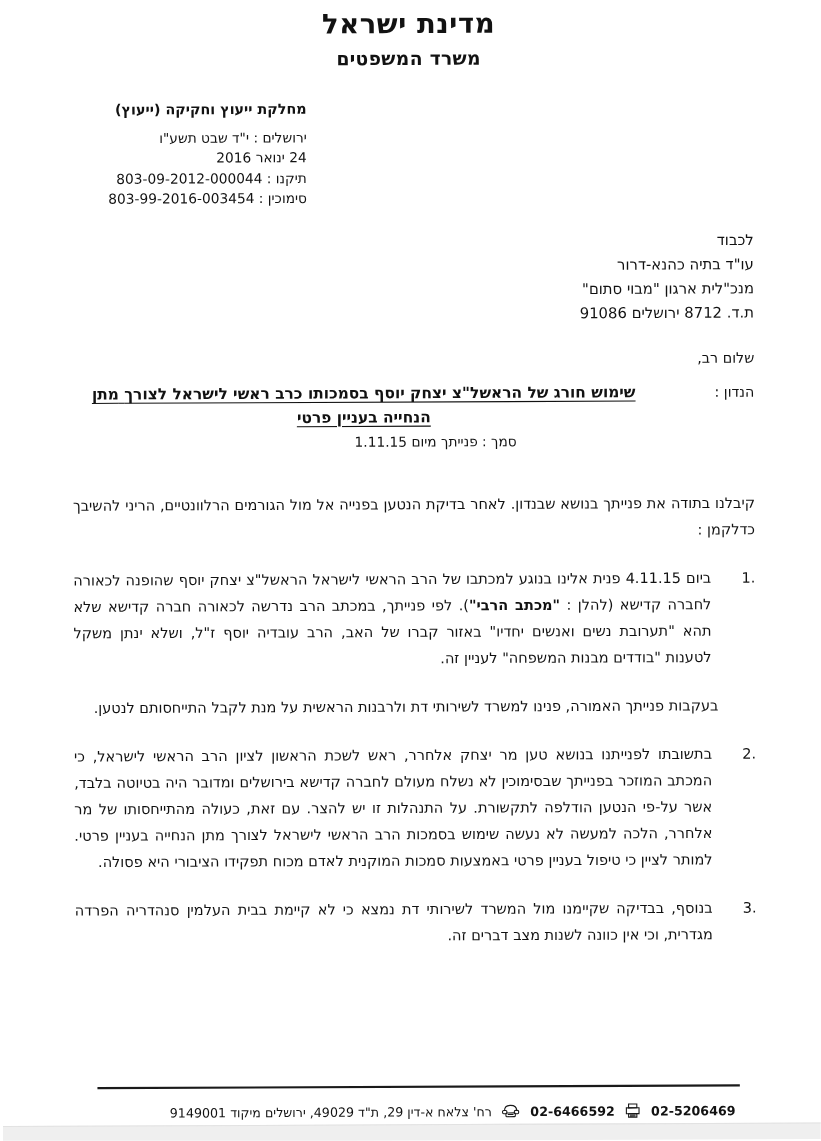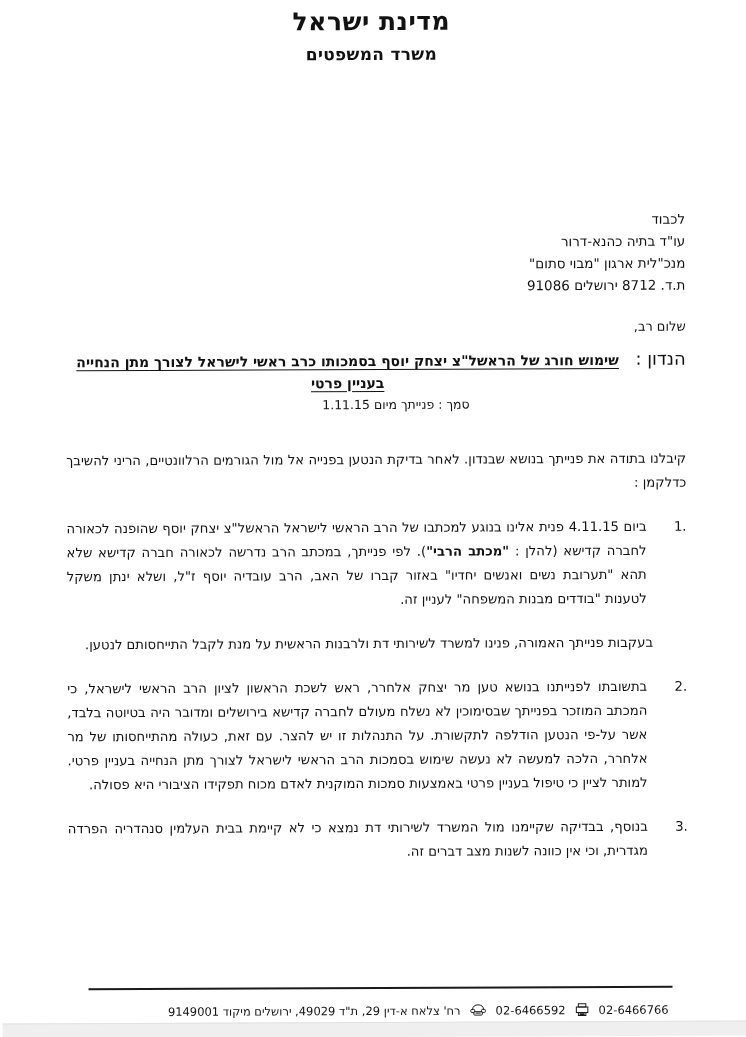--- a/index.html
+++ b/index.html
@@ -106,23 +106,24 @@
     font-size: 13.5px;
   }
   .subject-row {
     display: flex;
     flex-direction: row;
     align-items: baseline;
     justify-content: flex-start;
     gap: 6px;
   }
   .subject-label {
-    font-size: 18px;
+    font-size: 13px;
     flex: 0 0 auto;
     padding-top: 1px;
+    margin-left: 48px;
   }
   .subject-text {
     font-weight: 700;
     font-size: 14px;
     text-decoration: underline;
     text-underline-offset: 3px;
     line-height: 1.55;
     text-align: center;
     flex: 1 1 auto;
   }
@@ -195,38 +196,52 @@
     align-items: center;
     justify-content: flex-start;
     gap: 9px;
     font-size: 11.5px;
     white-space: nowrap;
   }
   .footer .addr { }
   .footer .num-ltr {
     direction: ltr;
     unicode-bidi: embed;
+    font-weight: bold;
   }
   .icon {
     display: inline-block;
     line-height: 1;
     vertical-align: middle;
   }
   .icon svg { display: block; }
 </style>
 </head>
 <body>
 
 <div class="page">
 
   <div class="masthead">
     <div class="state-name">מדינת ישראל</div>
     <div class="ministry-name">משרד המשפטים</div>
   </div>
 
+  <div class="letterhead">
+    <div class="dept">מחלקת ייעוץ וחקיקה (ייעוץ)</div>
+    <div class="meta-line">ירושלים : י"ד שבט תשע"ו</div>
+    <div class="meta-line">24 ינואר 2016</div>
+    <div class="meta-line">
+      <span>תיקנו :</span>
+      <span class="ltr">803-09-2012-000044</span>
+    </div>
+    <div class="meta-line">
+      <span>סימוכין :</span>
+      <span class="ltr">803-99-2016-003454</span>
+    </div>
+  </div>
 
   <div class="addressee">
     <div>לכבוד</div>
     <div>עו"ד בתיה כהנא-דרור</div>
     <div>מנכ"לית ארגון "מבוי סתום"</div>
     <div>ת.ד. 8712 ירושלים 91086</div>
   </div>
 
   <div class="greeting">שלום רב,</div>
 
@@ -261,21 +276,21 @@
 
     <div class="numbered">
       <div class="num">3.</div>
       <div class="num-text">בנוסף, בבדיקה שקיימנו מול המשרד לשירותי דת נמצא כי לא קיימת בבית העלמין סנהדריה הפרדה מגדרית, וכי אין כוונה לשנות מצב דברים זה.</div>
     </div>
 
   </div>
 
   <div class="footer-rule"></div>
   <div class="footer">
-    <span class="num-ltr">02-6466766</span>
+    <span class="num-ltr">02-5206469</span>
     <span class="icon">
       <svg width="15" height="15" viewBox="0 0 24 24" fill="none" stroke="#1a1a1a" stroke-width="1.6">
         <rect x="6" y="2.5" width="12" height="5.5"></rect>
         <rect x="2.8" y="8" width="18.4" height="8.5"></rect>
         <rect x="6" y="16.5" width="12" height="5"></rect>
         <line x1="8" y1="18.5" x2="16" y2="18.5"></line>
         <line x1="8" y1="20" x2="16" y2="20"></line>
       </svg>
     </span>
     <span class="num-ltr">02-6466592</span>

